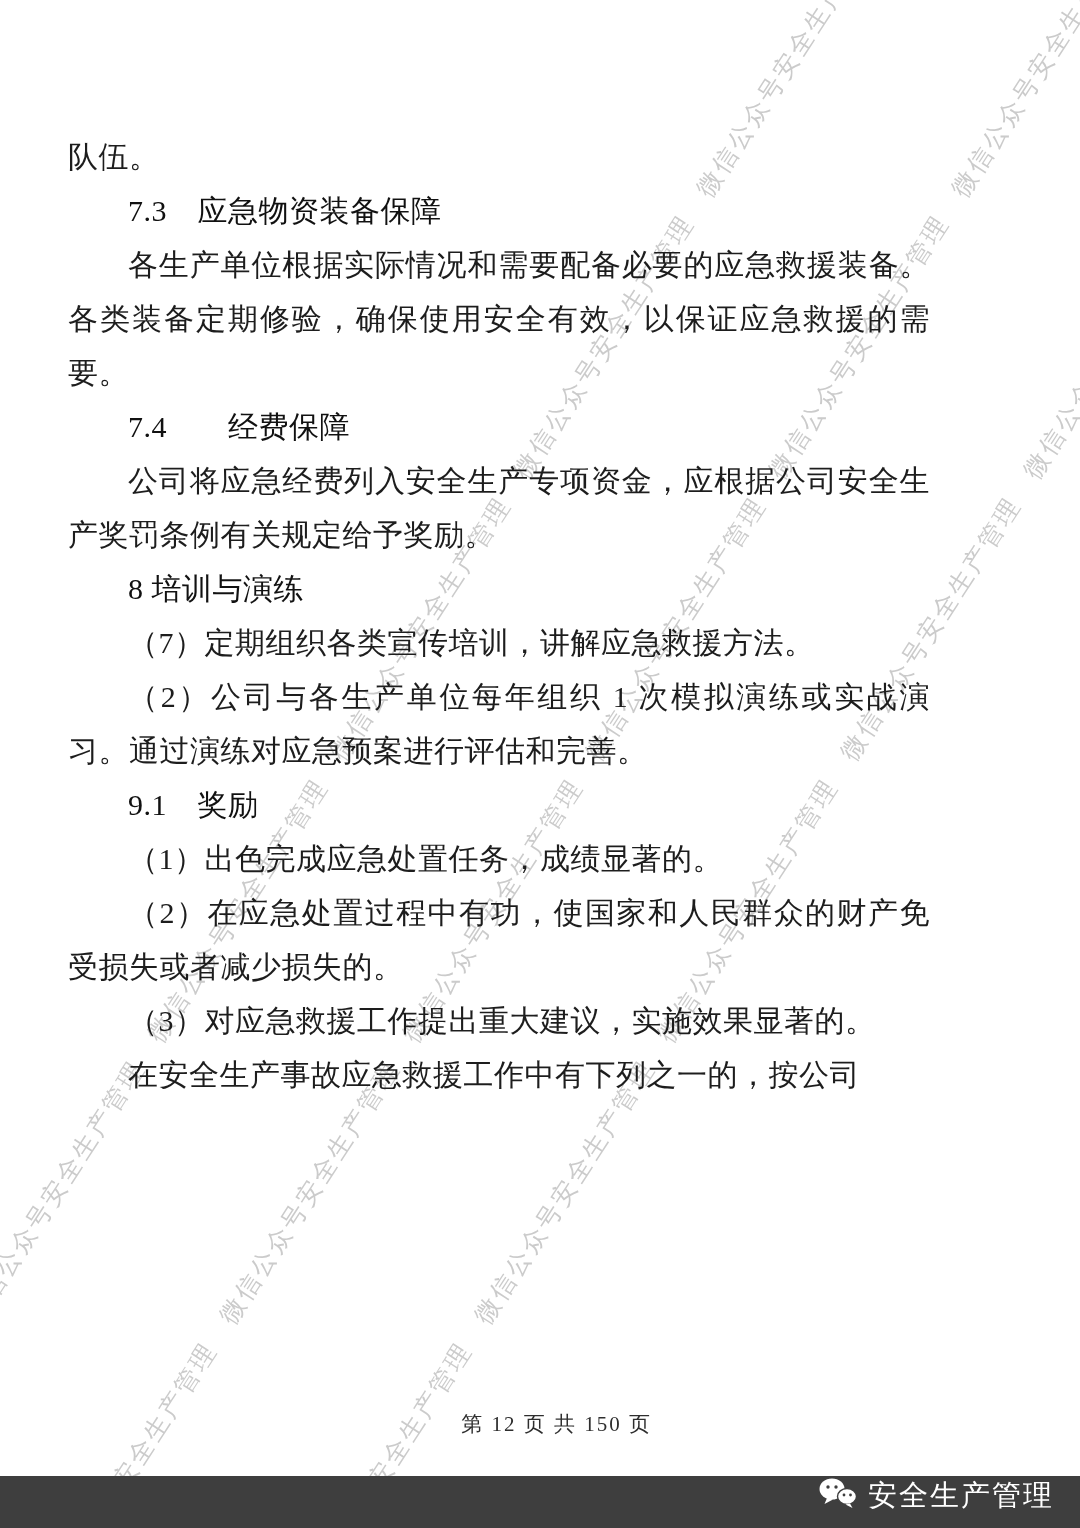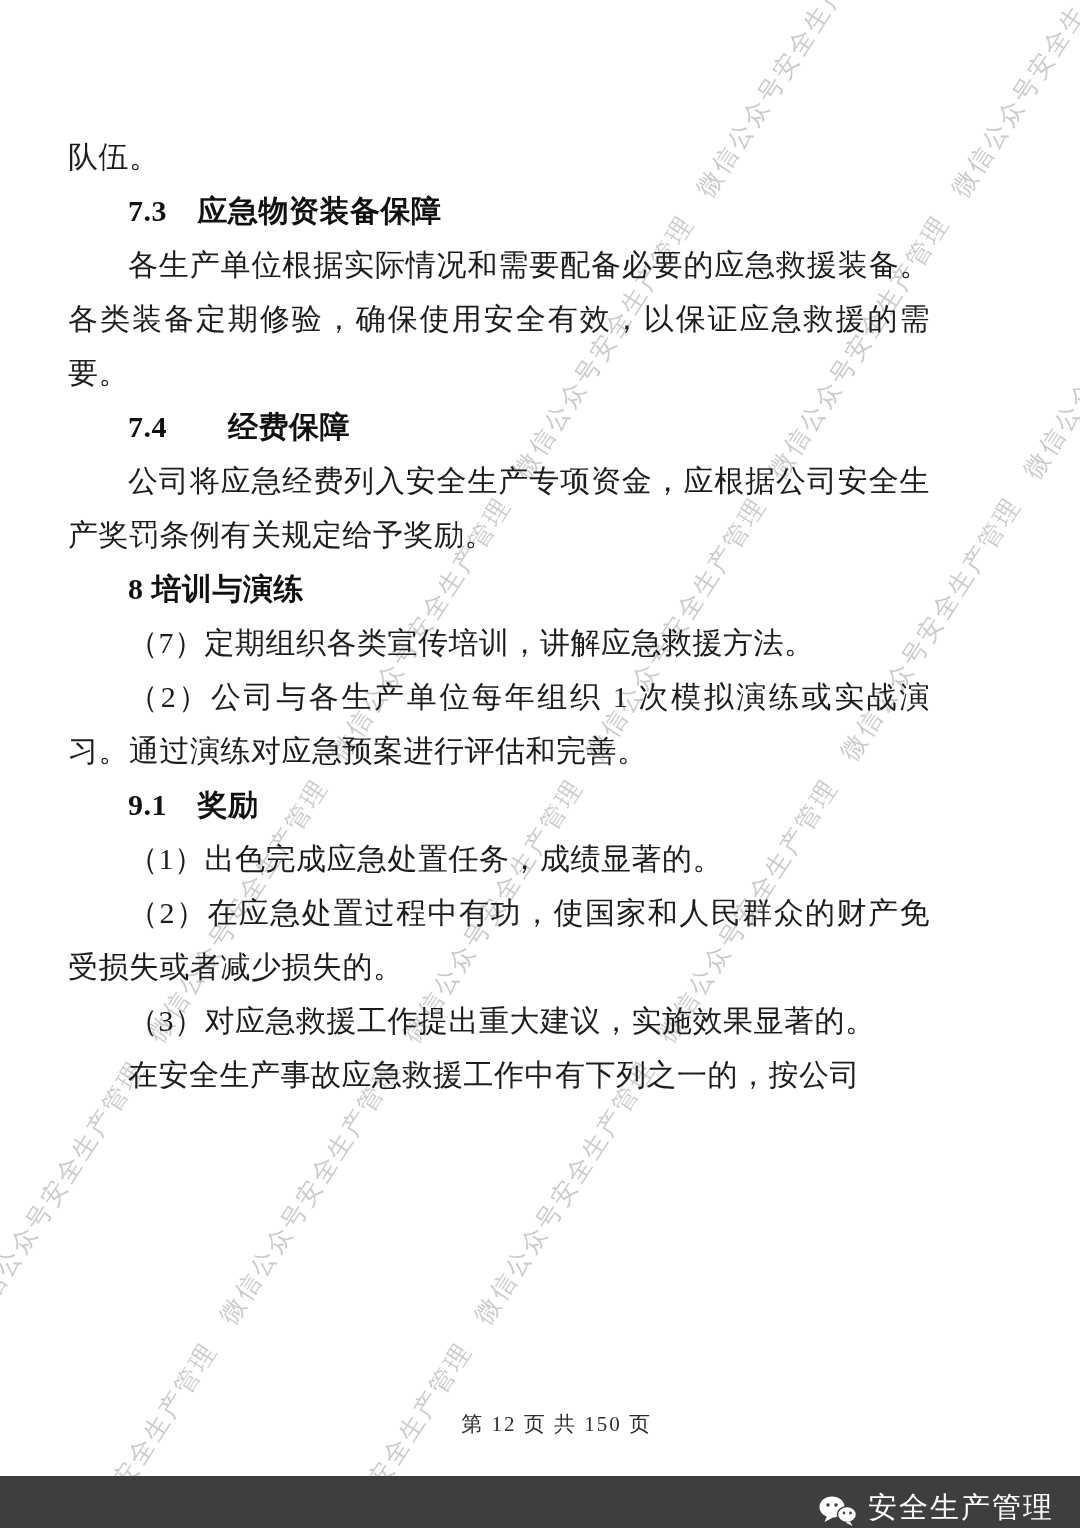--- a/index.html
+++ b/index.html
@@ -23,30 +23,30 @@
   .wm3{left:284px;top:1594px;}
   
   .content{
     position:relative;z-index:1;
     padding:130px 150px 0 68px;
     font-size:30px;line-height:54px;letter-spacing:0.5px;
     color:#1d1d1d;text-align:justify;
   }
   .para{margin:0;text-indent:2em;}
   .para.no-indent{text-indent:0;}
-  .heading{margin:0;font-size:30px;line-height:54px;font-weight:bold;text-indent:2em;color:#111;}
+  .heading{margin:0;font-size:30px;line-height:54px;font-weight:normal;text-indent:2em;color:#111;}
   
   .page-number{
     position:absolute;left:0;right:0;top:1410px;z-index:1;
     text-align:center;font-size:21px;letter-spacing:2px;color:#2e2e2e;margin-left:33px;
   }
   .brand-bar{
     position:absolute;left:0;right:0;bottom:0;height:52px;z-index:2;
     background:#3e3e3e;box-sizing:border-box;
-    display:flex;align-items:flex-end;justify-content:flex-end;
+    display:flex;align-items:flex-start;justify-content:flex-end;
     gap:10px;padding-right:26px;
   }
   .wechat-icon{display:inline-flex;align-items:center;}
   .brand-label{
     color:#ffffff;font-size:29px;letter-spacing:2px;
     font-family:"Liberation Sans","DejaVu Sans",sans-serif;
   }
 </style>
 </head>
 <body>

